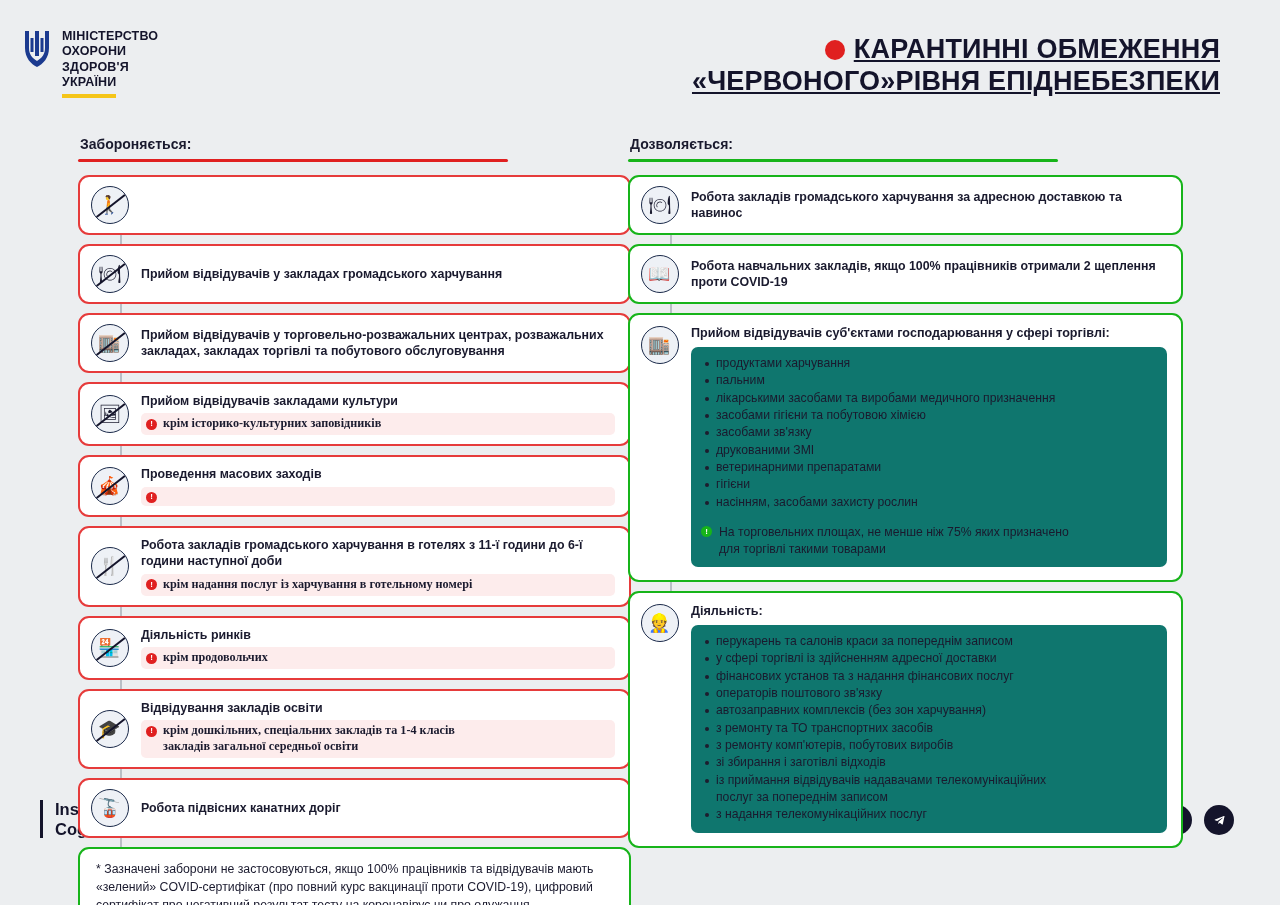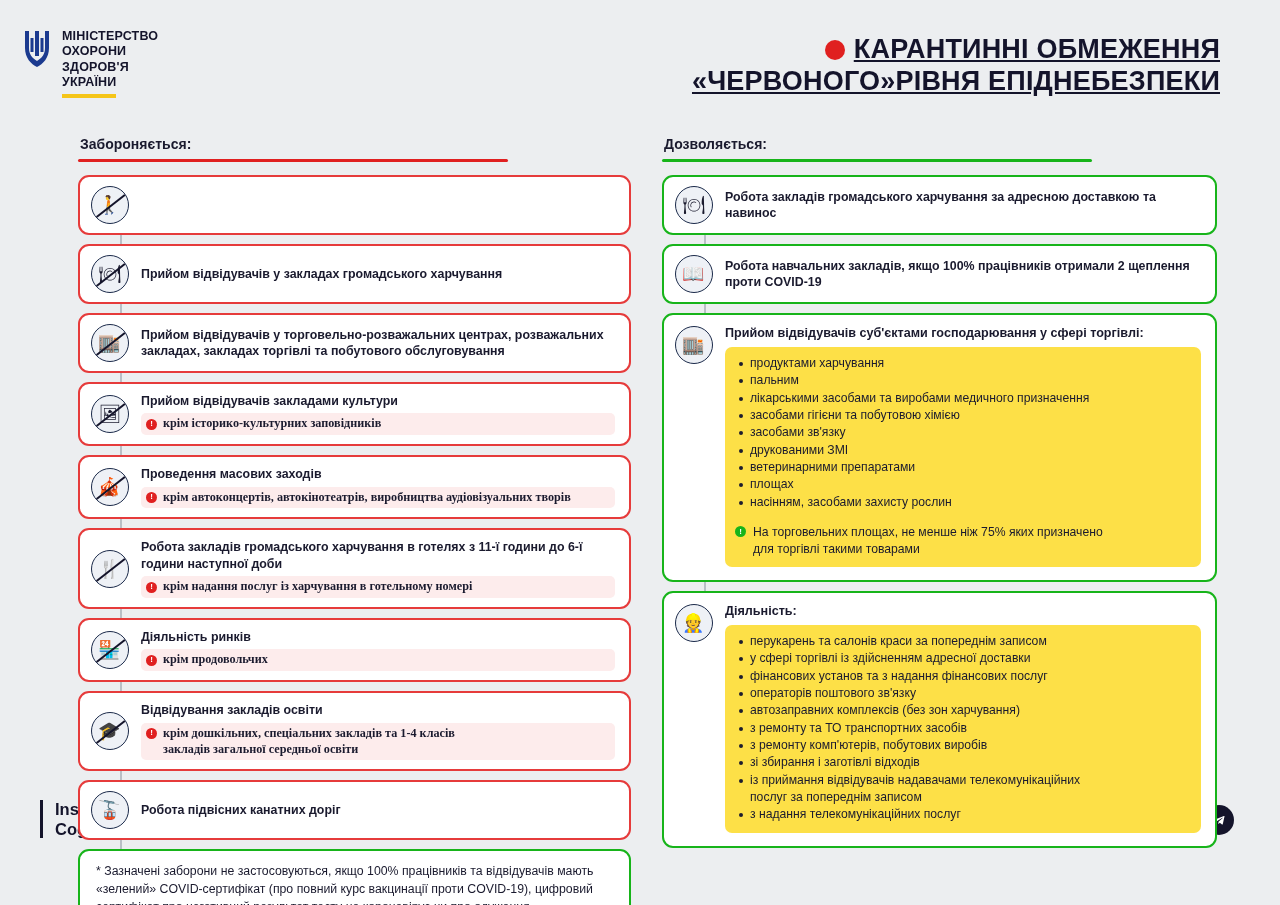--- a/index.html
+++ b/index.html
@@ -27,21 +27,21 @@
   .ministry-text span { display: block; }
   .ministry-underline { width: 54px; height: 4px; background: #f5c518; margin-top: 4px; }
 
   .title-block { position: absolute; right: 60px; top: 34px; text-align: right; }
   .title-line { font-size: 27px; font-weight: bold; letter-spacing: .2px; line-height: 1.18; color: #14142b; text-transform: uppercase; text-decoration: underline; }
   .red-dot { display: inline-block; width: 20px; height: 20px; border-radius: 50%; background: #e02020; margin-right: 9px; vertical-align: -2px; }
 
   
   .col { position: absolute; top: 136px; }
   .col-left { left: 78px; width: 553px; }
-  .col-right { left: 662px; width: 555px; }
+  .col-right { left: 628px; width: 555px; }
 
   .col-head { font-size: 14px; font-weight: bold; margin-bottom: 7px; padding-left: 2px; }
   .head-rule { height: 3px; border-radius: 2px; margin-bottom: 13px; }
   .rule-red { background: #e02020; width: 430px; }
   .rule-green { background: #17b41a; width: 430px; }
 
   
   .spine { position: absolute; top: 30px; bottom: 40px; width: 2px; background: #b9bfc6; left: 42px; z-index: 0; }
 
   .card {
@@ -81,21 +81,21 @@
 
   
   .note-card {
     position: relative; z-index: 1; background: #fff; border: 2.2px solid #17b41a;
     border-radius: 11px; padding: 12px 16px; font-size: 12.3px; line-height: 1.45; margin-top: 5px;
   }
 
   
   .big-card { padding: 11px 14px 13px 11px; }
   .big-title { font-size: 12.6px; font-weight: bold; margin-bottom: 7px; }
-  .green-panel { background: #fde047; border-radius: 7px; padding: 8px 10px 9px 10px; }
+  .green-panel { background: #0f766e; border-radius: 7px; padding: 8px 10px 9px 10px; }
   .green-panel ul { list-style: none; }
   .green-panel li { position: relative; padding-left: 15px; font-size: 12.2px; line-height: 1.42; }
   .green-panel li::before {
     content: ""; position: absolute; left: 4px; top: 7px; width: 4px; height: 4px; border-radius: 50%; background: #1d1d2e;
   }
   .note-green {
     display: flex; gap: 7px; align-items: flex-start; margin-top: 13px; font-size: 12.2px; line-height: 1.4;
   }
   .note-green .gdot {
     flex: none; width: 11px; height: 11px; border-radius: 50%; background: #17b41a; color: #fff;
@@ -182,21 +182,20 @@
           </div>
         </div>
       </div>
 
       <div class="card red">
         <div class="icon-badge no">🎪</div>
         <div class="card-body">
           <div class="card-title">Проведення масових заходів</div>
           <div class="exception">
             <span class="exc-dot">!</span>
-            <span class="exc-text">крім автоконцертів, автокінотеатрів, виробництва аудіовізуальних творів</span>
           </div>
         </div>
       </div>
 
       <div class="card red">
         <div class="icon-badge no">🍴</div>
         <div class="card-body">
           <div class="card-title">Робота закладів громадського харчування в готелях з 11-ї години до 6-ї години наступної доби</div>
           <div class="exception">
             <span class="exc-dot">!</span>
@@ -265,21 +264,21 @@
           <div class="big-title">Прийом відвідувачів суб'єктами господарювання у сфері торгівлі:</div>
           <div class="green-panel">
             <ul>
               <li>продуктами харчування</li>
               <li>пальним</li>
               <li>лікарськими засобами та виробами медичного призначення</li>
               <li>засобами гігієни та побутовою хімією</li>
               <li>засобами зв'язку</li>
               <li>друкованими ЗМІ</li>
               <li>ветеринарними препаратами</li>
-              <li>площах</li>
+              <li>гігієни</li>
               <li>насінням, засобами захисту рослин</li>
             </ul>
             <div class="note-green">
               <span class="gdot">!</span>
               <span class="ntext">На торговельних площах, не менше ніж 75% яких призначено
 для торгівлі такими товарами</span>
             </div>
           </div>
         </div>
       </div>

